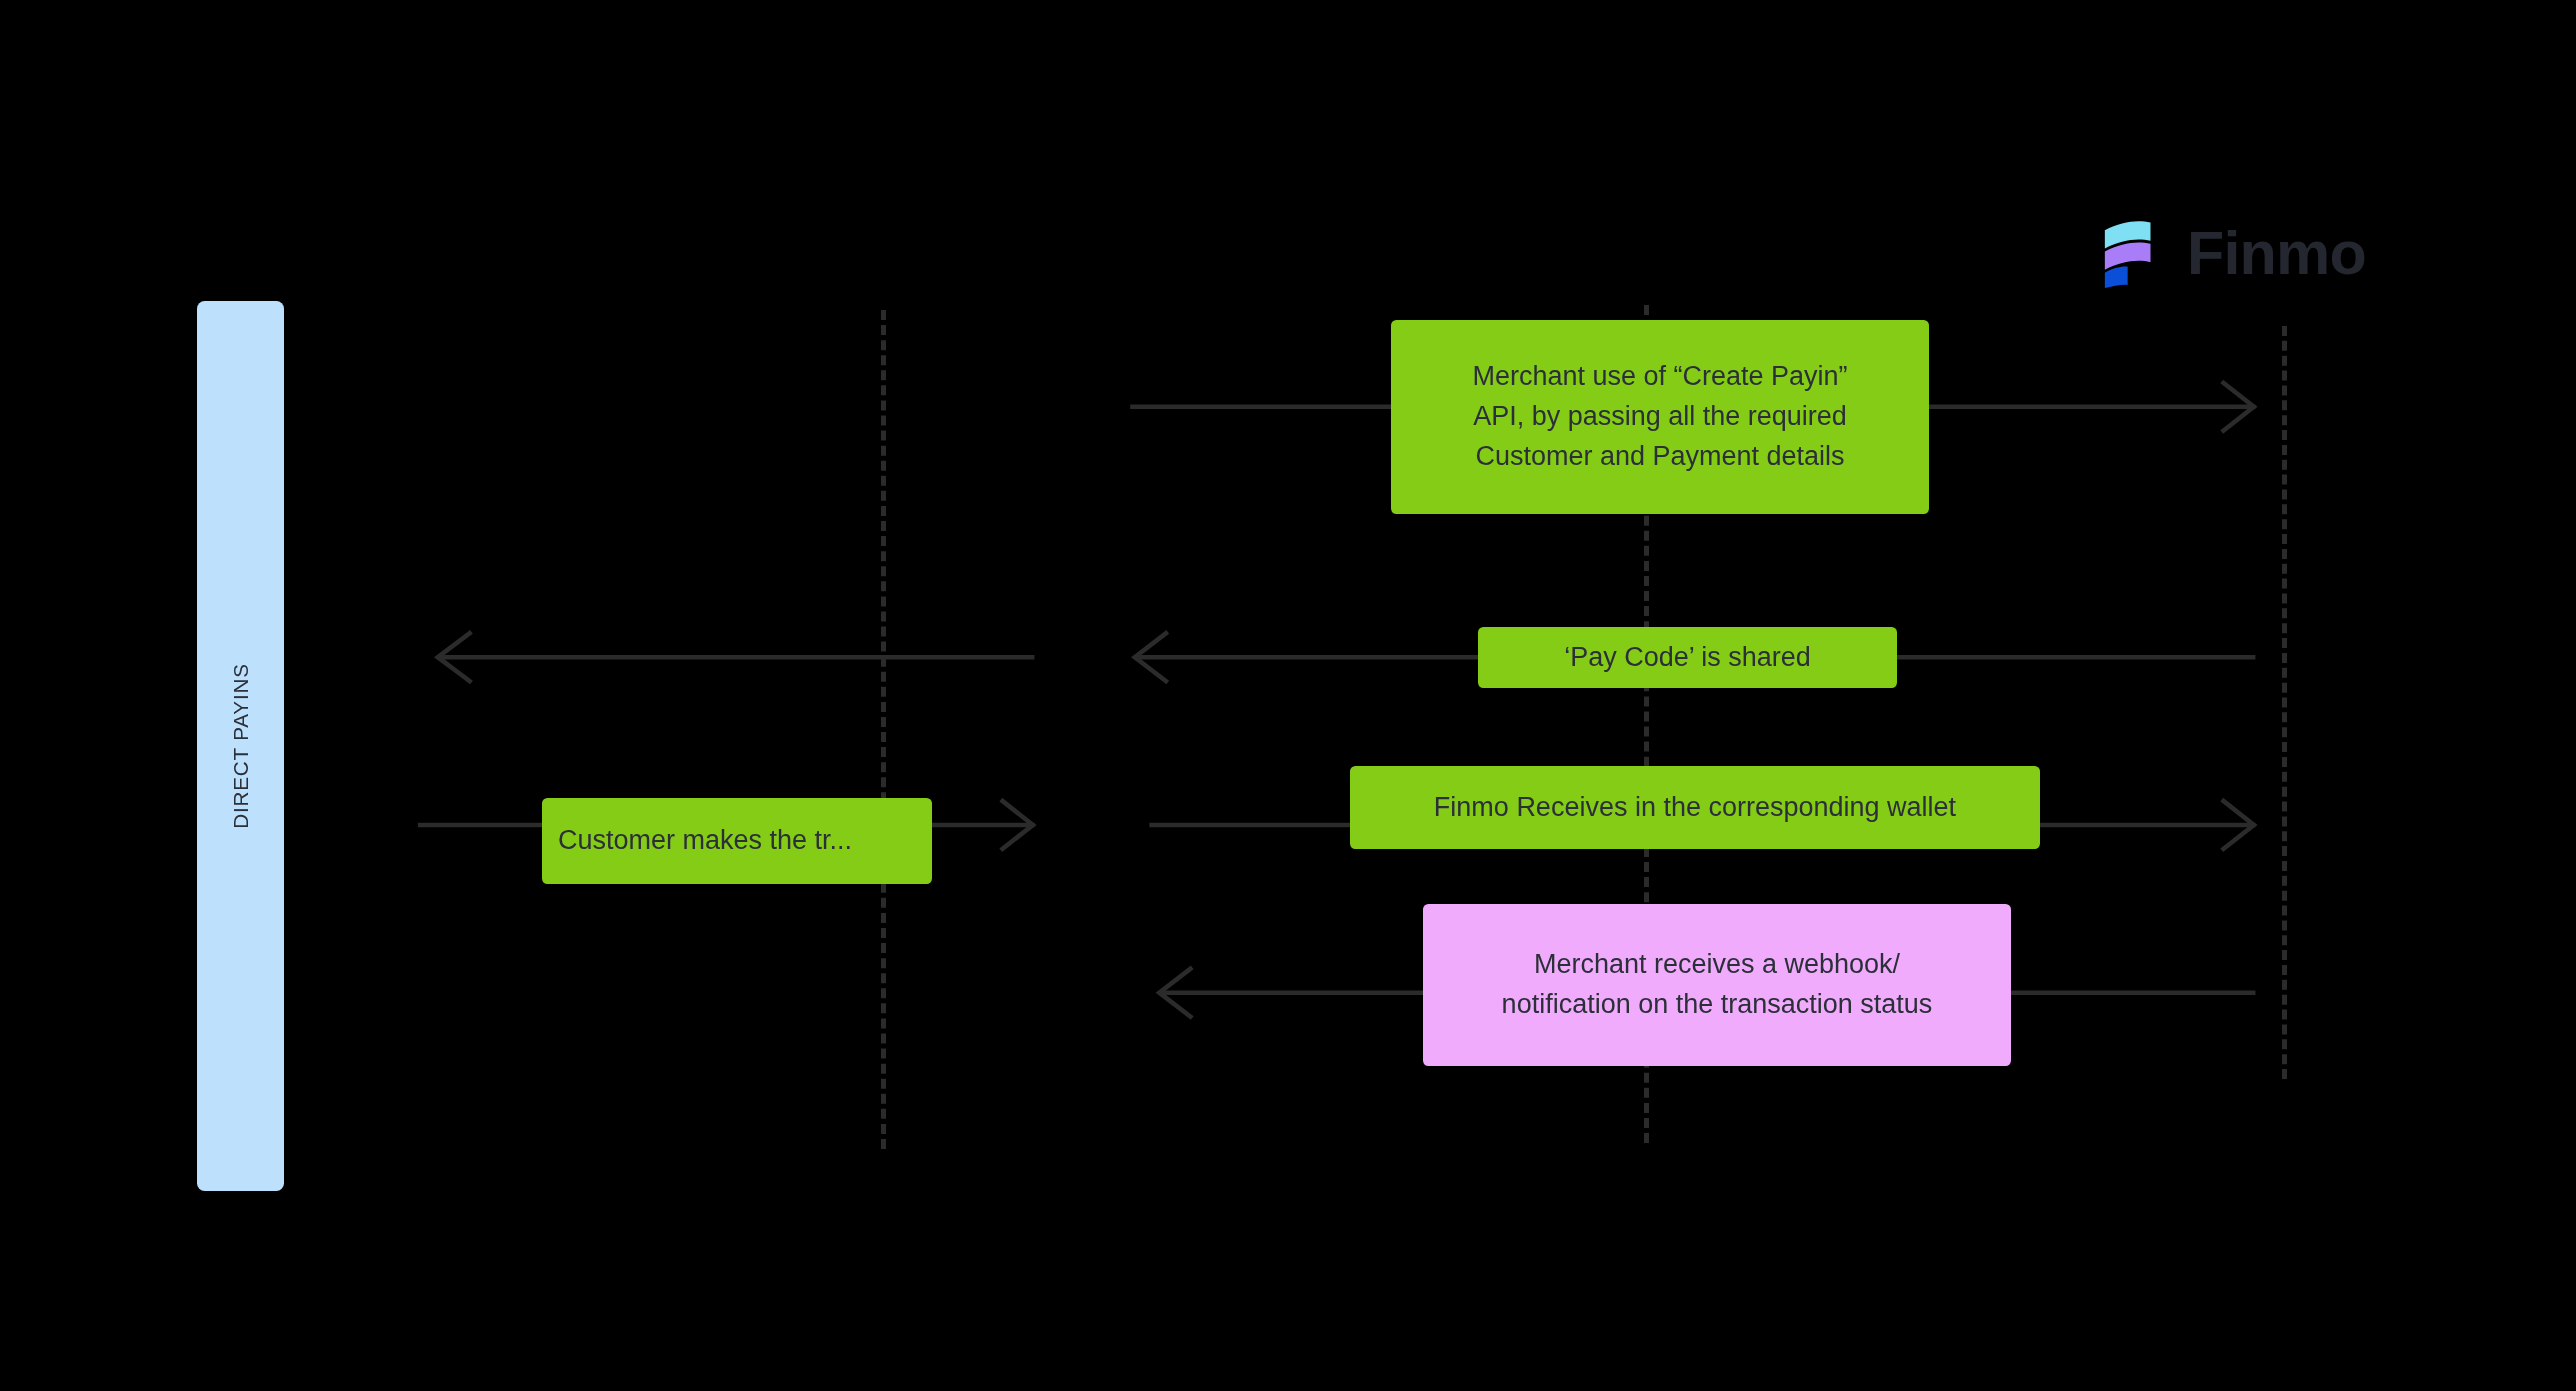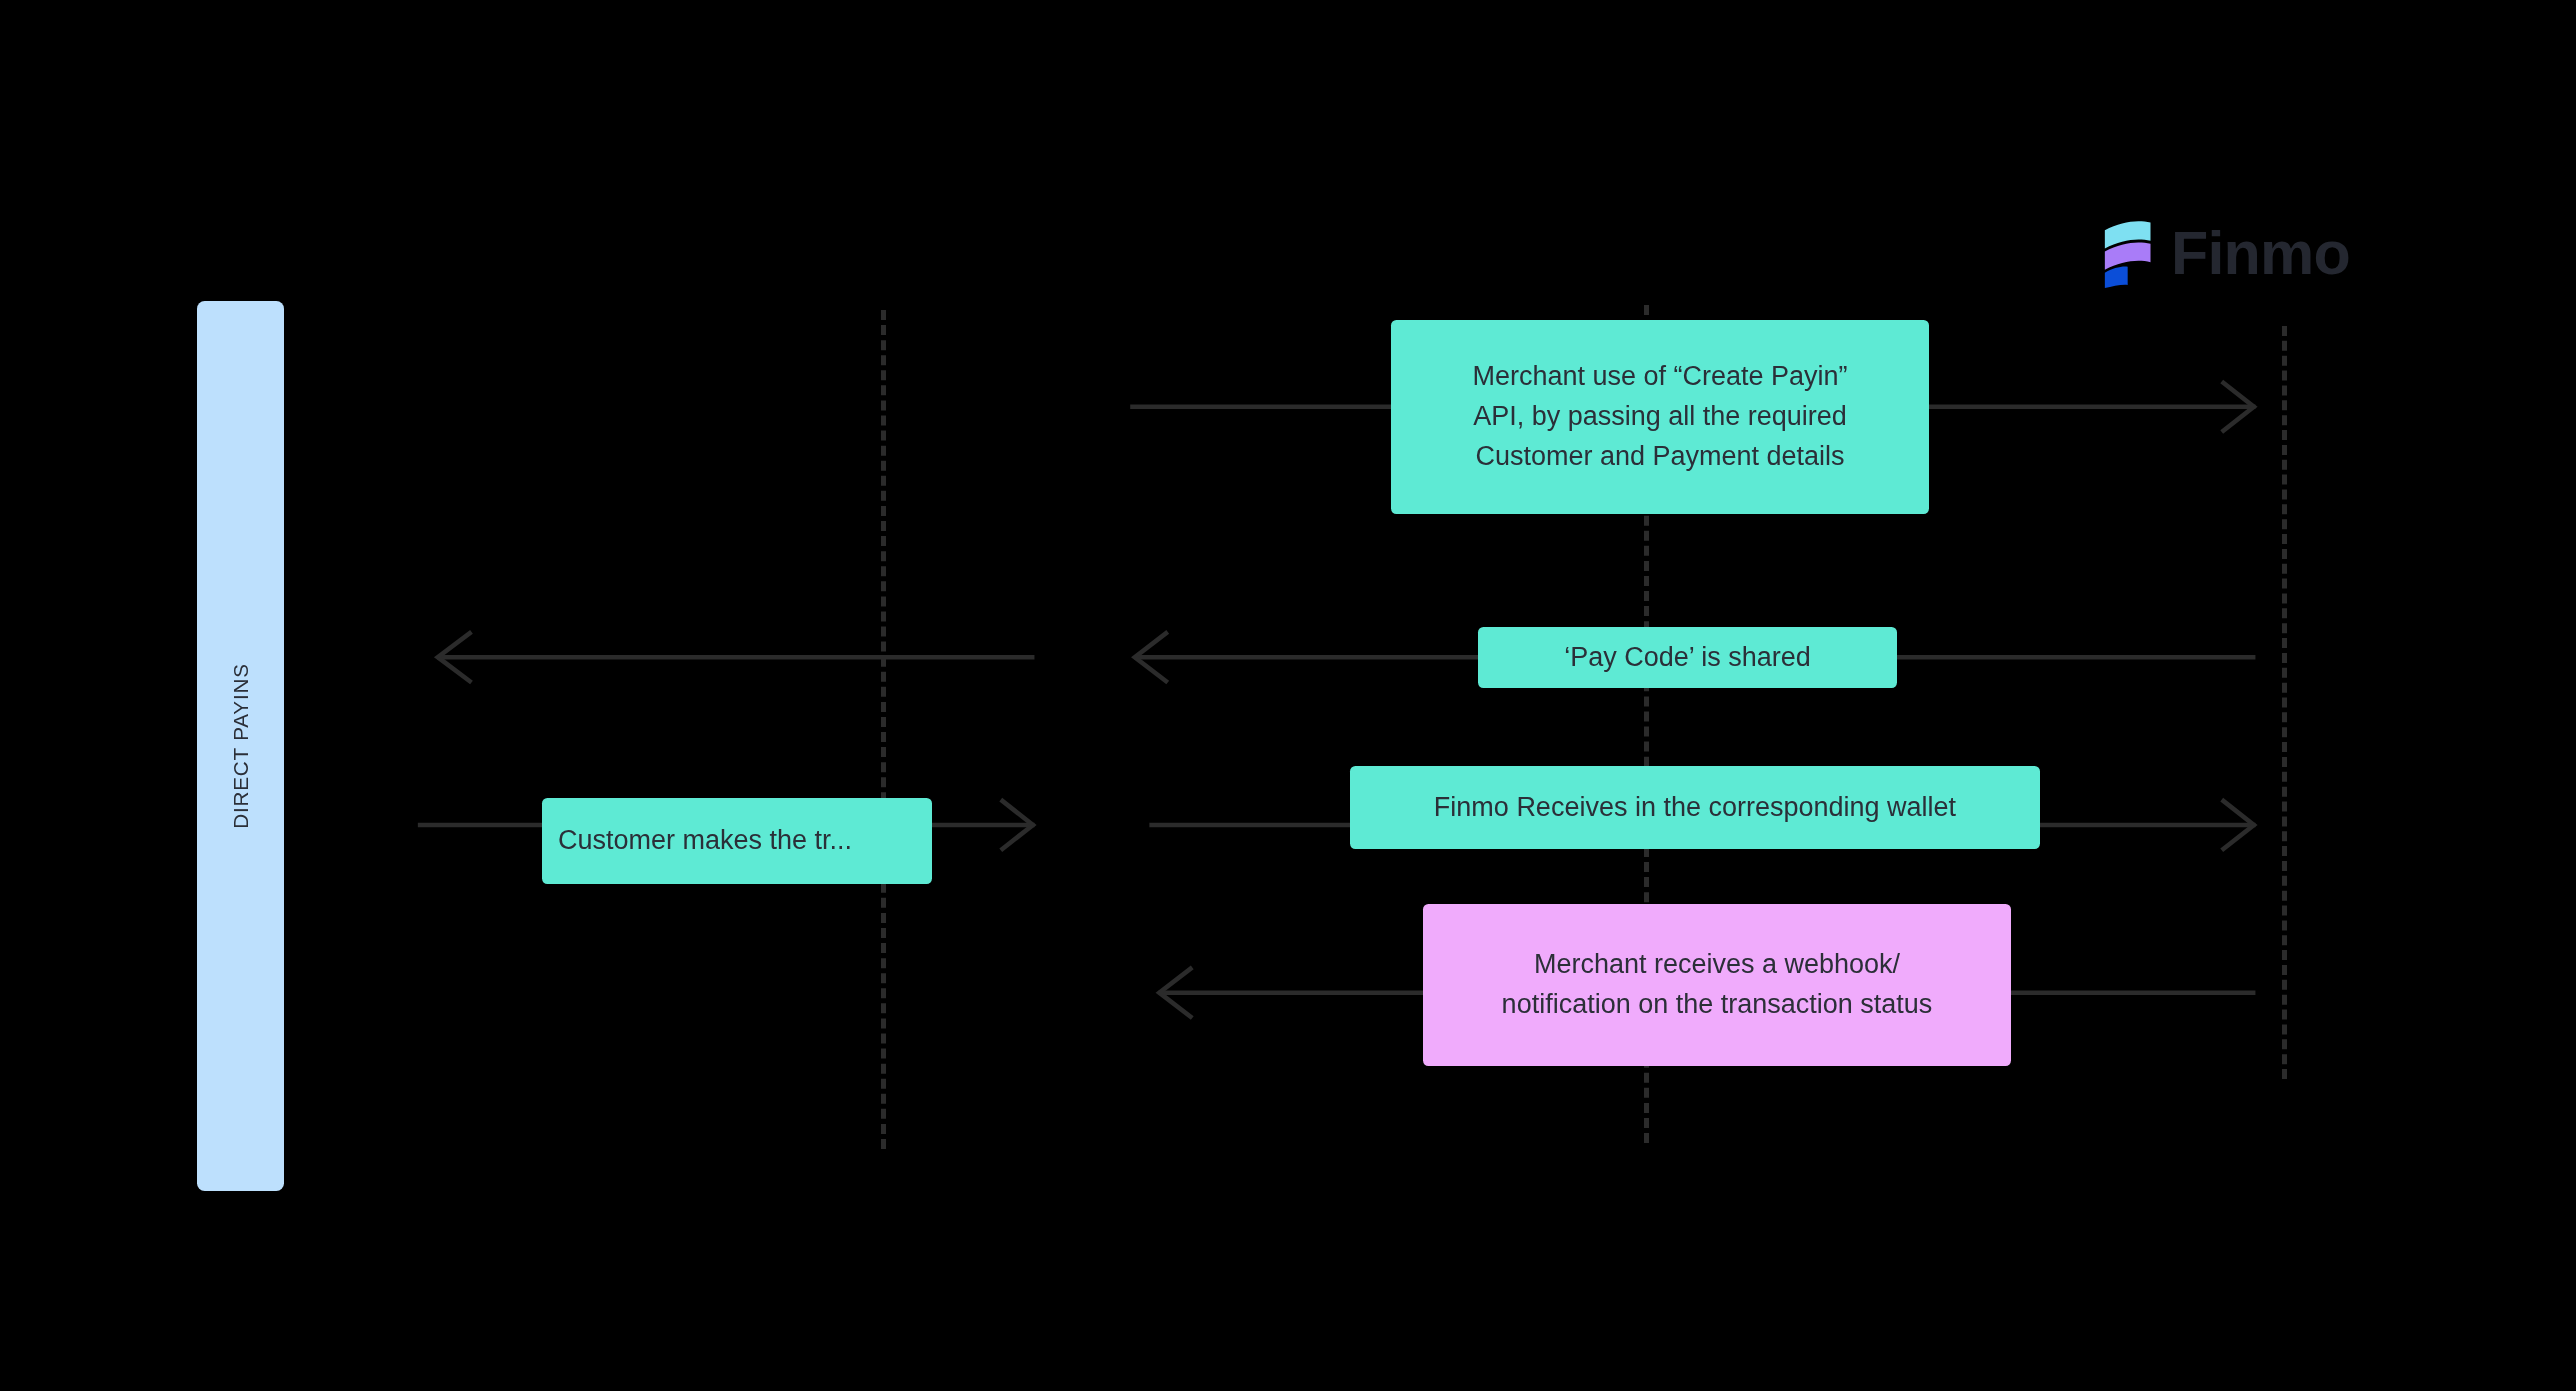--- a/index.html
+++ b/index.html
@@ -19,21 +19,21 @@
     overflow: hidden;
   }
 
   
   .logo-wrap {
     position: absolute;
     left: 2103px;
     top: 218px;
     display: flex;
     align-items: center;
-    gap: 8px;
+    gap: 24px;
   }
   .logo-mark {
     width: 60px;
     height: 70px;
     display: block;
   }
   .logo-text {
     font-size: 61px;
     font-weight: 700;
     letter-spacing: -0.8px;
@@ -84,21 +84,21 @@
 
   
   .msg-box {
     position: absolute;
     box-sizing: border-box;
     display: flex;
     align-items: center;
     justify-content: center;
     text-align: center;
     border-radius: 5.4px;
-    background: #5eead4;
+    background: #84cc16;
     color: #2b2f38;
     font-size: 27px;
     line-height: 1.48;
     padding: 7.7px 18.4px;
     font-family: "Liberation Sans", sans-serif;
   }
   .msg-box.highlight {
     background: #f0abfc;
     margin-left: 12px;
   }

